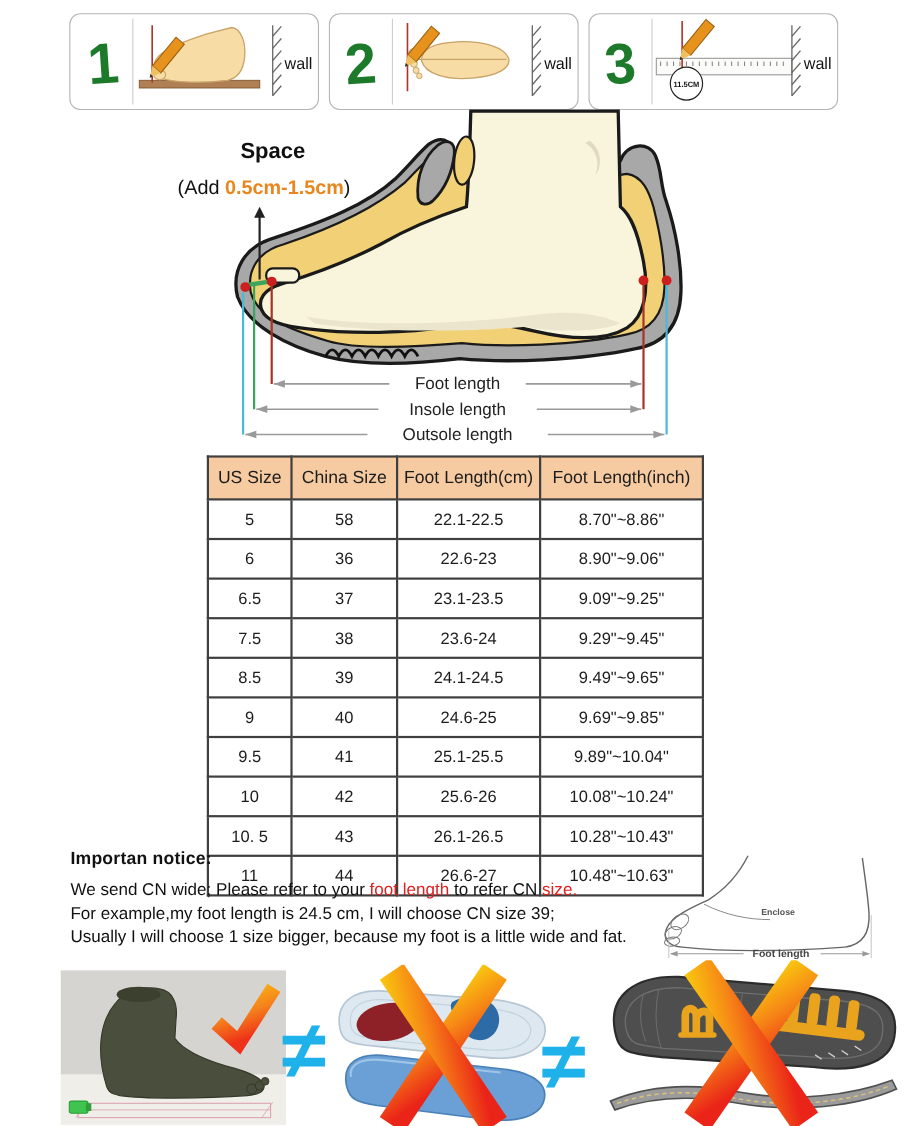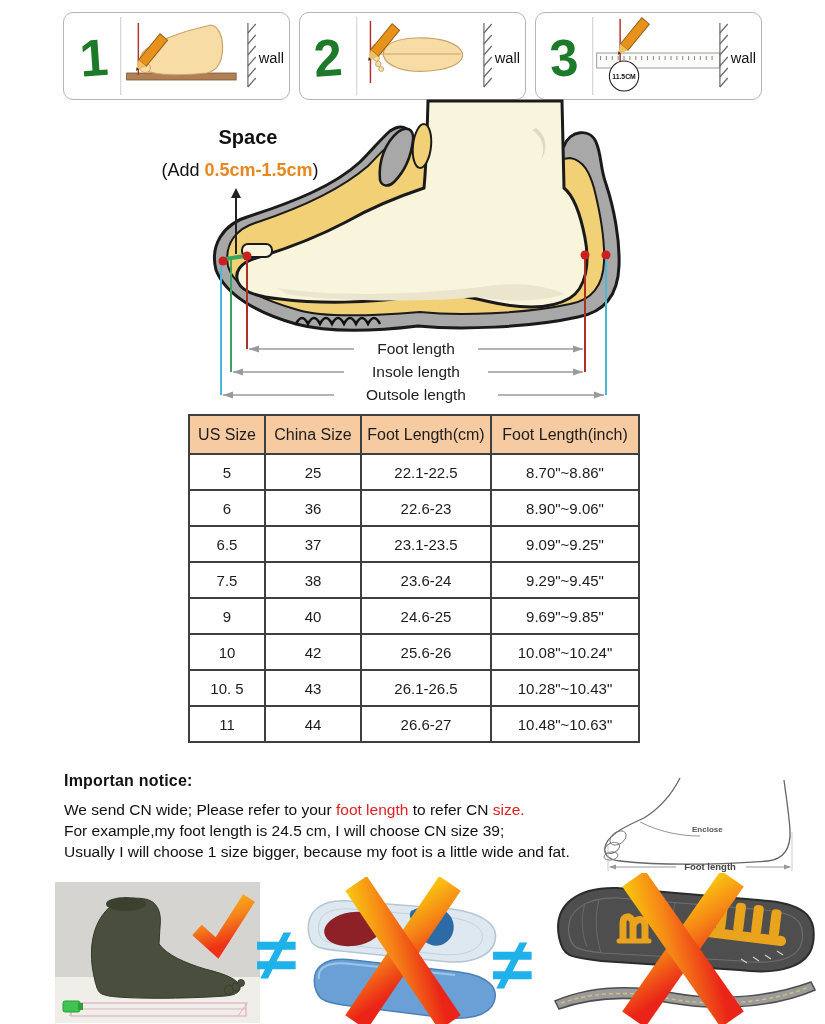--- a/index.html
+++ b/index.html
@@ -226,21 +226,21 @@
       <tr>
         <th>US Size</th>
         <th>China Size</th>
         <th>Foot Length(cm)</th>
         <th>Foot Length(inch)</th>
       </tr>
     </thead>
     <tbody>
       <tr>
           <td>5</td>
-          <td>25</td>
+          <td>58</td>
           <td>22.1-22.5</td>
           <td>8.70"~8.86"</td>
         </tr>
       <tr>
           <td>6</td>
           <td>36</td>
           <td>22.6-23</td>
           <td>8.90"~9.06"</td>
         </tr>
       <tr>
@@ -249,24 +249,36 @@
           <td>23.1-23.5</td>
           <td>9.09"~9.25"</td>
         </tr>
       <tr>
           <td>7.5</td>
           <td>38</td>
           <td>23.6-24</td>
           <td>9.29"~9.45"</td>
         </tr>
       <tr>
+          <td>8.5</td>
+          <td>39</td>
+          <td>24.1-24.5</td>
+          <td>9.49"~9.65"</td>
+        </tr>
+      <tr>
           <td>9</td>
           <td>40</td>
           <td>24.6-25</td>
           <td>9.69"~9.85"</td>
+        </tr>
+      <tr>
+          <td>9.5</td>
+          <td>41</td>
+          <td>25.1-25.5</td>
+          <td>9.89"~10.04"</td>
         </tr>
       <tr>
           <td>10</td>
           <td>42</td>
           <td>25.6-26</td>
           <td>10.08"~10.24"</td>
         </tr>
       <tr>
           <td>10. 5</td>
           <td>43</td>

